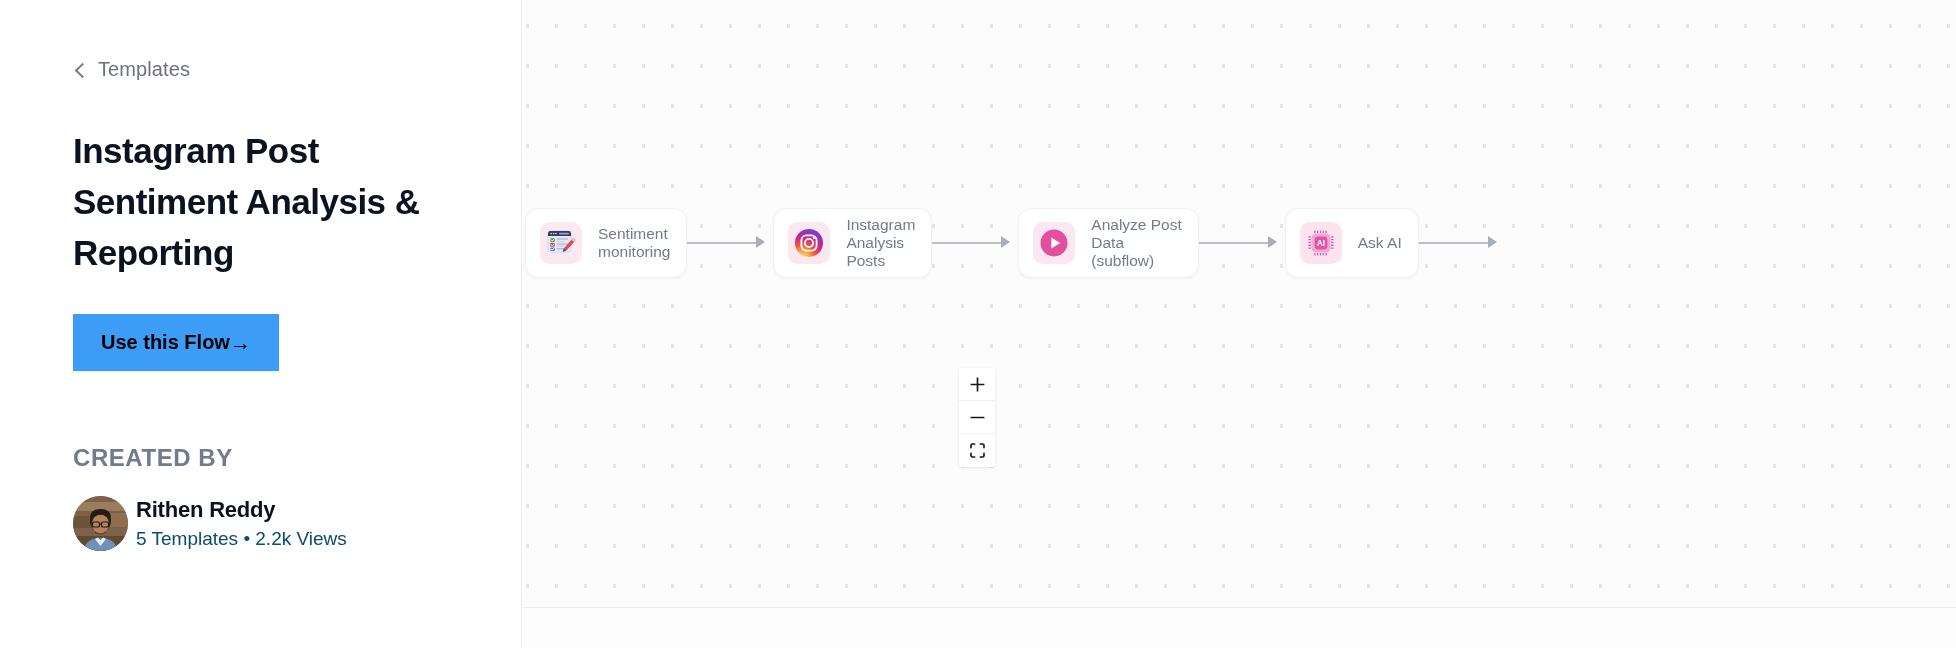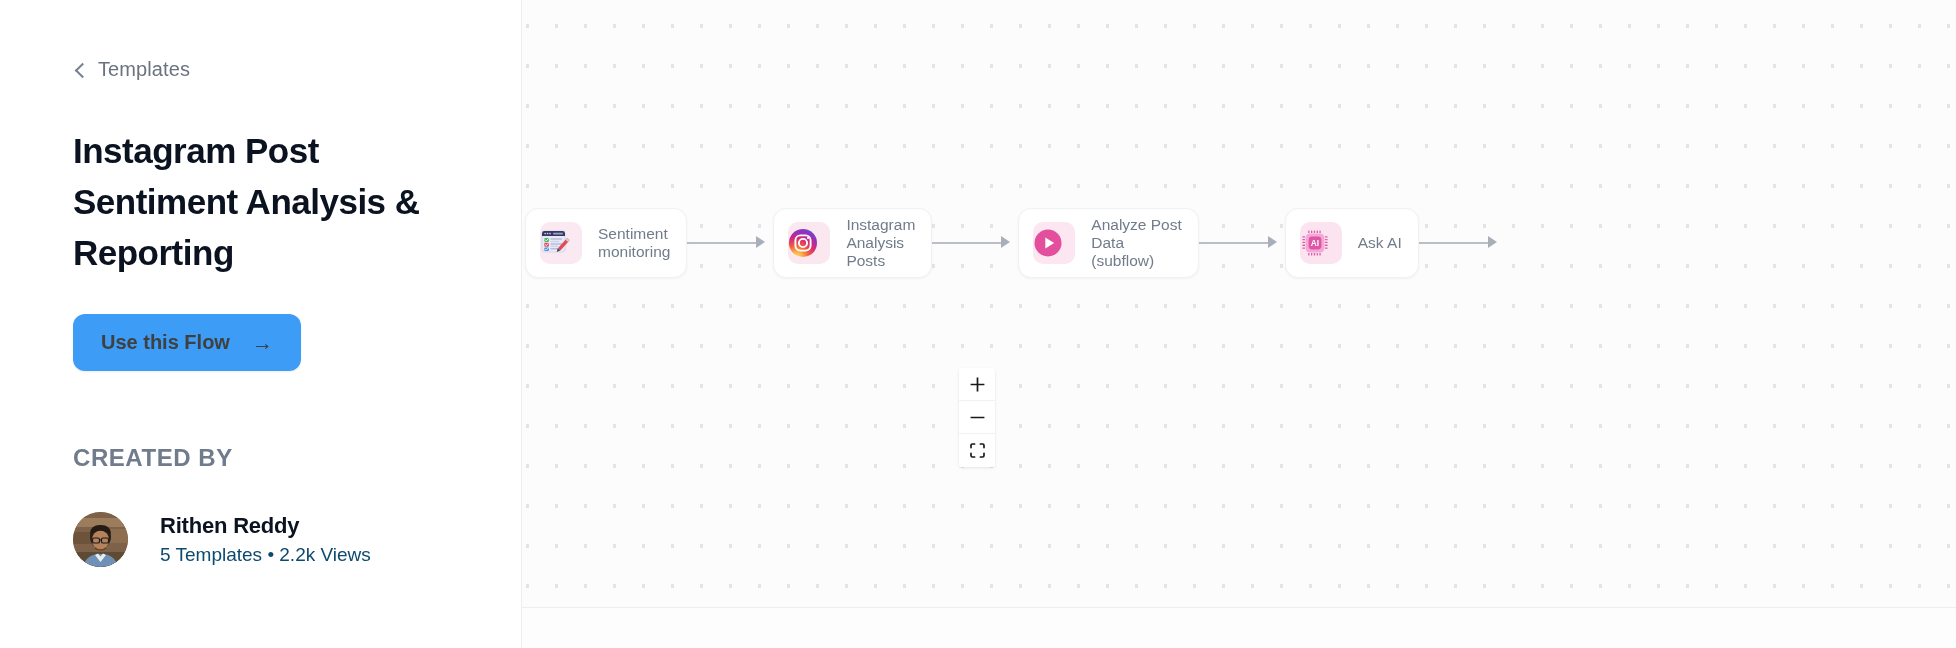--- a/index.html
+++ b/index.html
@@ -40,40 +40,40 @@
   }
   .page-title {
     margin-top: 44px;
     font-size: 35px; line-height: 51px;
     font-weight: 700; color: #0b1220;
     letter-spacing: -0.5px;
     max-width: 400px;
   }
   .cta {
     margin-top: 36px;
-    display: inline-flex; align-items: center; gap: 22px;
+    display: inline-flex; align-items: center; 
     background: #3c9cf6;
-    color: #404040;
+    color: #000000;
     border: none; outline: none;
-    border-radius: 12px;
+    border-radius: 0;
     padding: 17px 28px;
     font-size: 20px; font-weight: 700;
     font-family: inherit;
     cursor: pointer;
     box-shadow: 0 1px 2px rgba(16,24,40,.08);
   }
   .cta .arr { font-size: 21px; line-height: 1; font-weight: 400; }
   .created-by-label {
     margin-top: 73px;
     font-size: 24px; font-weight: 600; letter-spacing: .55px;
     color: #707b8c;
   }
   .author {
-    margin-top: 40px;
-    display: flex; align-items: center; gap: 32px;
+    margin-top: 24px;
+    display: flex; align-items: center; gap: 8px;
   }
   .avatar {
     width: 55px; height: 55px; border-radius: 50%;
     overflow: hidden; flex: 0 0 55px; position: relative;
     background: #8a6a50;
   }
   .avatar svg { display: block; width: 100%; height: 100%; }
   .author-info { display: flex; flex-direction: column; gap: 5px; }
   .author-name { font-size: 22px; font-weight: 700; color: #0b1220; letter-spacing: -.2px; }
   .author-meta { font-size: 19px; color: #0c4a6e; }
@@ -112,21 +112,21 @@
     border-radius: 13px;
     box-shadow: 0 1px 3px rgba(16,24,40,.045);
     height: 70px;
     display: flex; align-items: center;
     padding: 0 16px 0 14px;
     gap: 16px;
     cursor: pointer;
   }
   .node-icon {
     width: 42px; height: 42px; border-radius: 10px;
-    display: flex; align-items: center; justify-content: flex-start;
+    display: flex; align-items: center; justify-content: center;
     flex: 0 0 42px;
   }
   .node-icon svg { display: block; }
   .node-label {
     font-size: 15.5px; line-height: 18px; color: #717c8b;
     white-space: pre-line;
   }
   .connector {
     width: 86px; height: 22px; position: relative; flex: 0 0 86px;
   }

